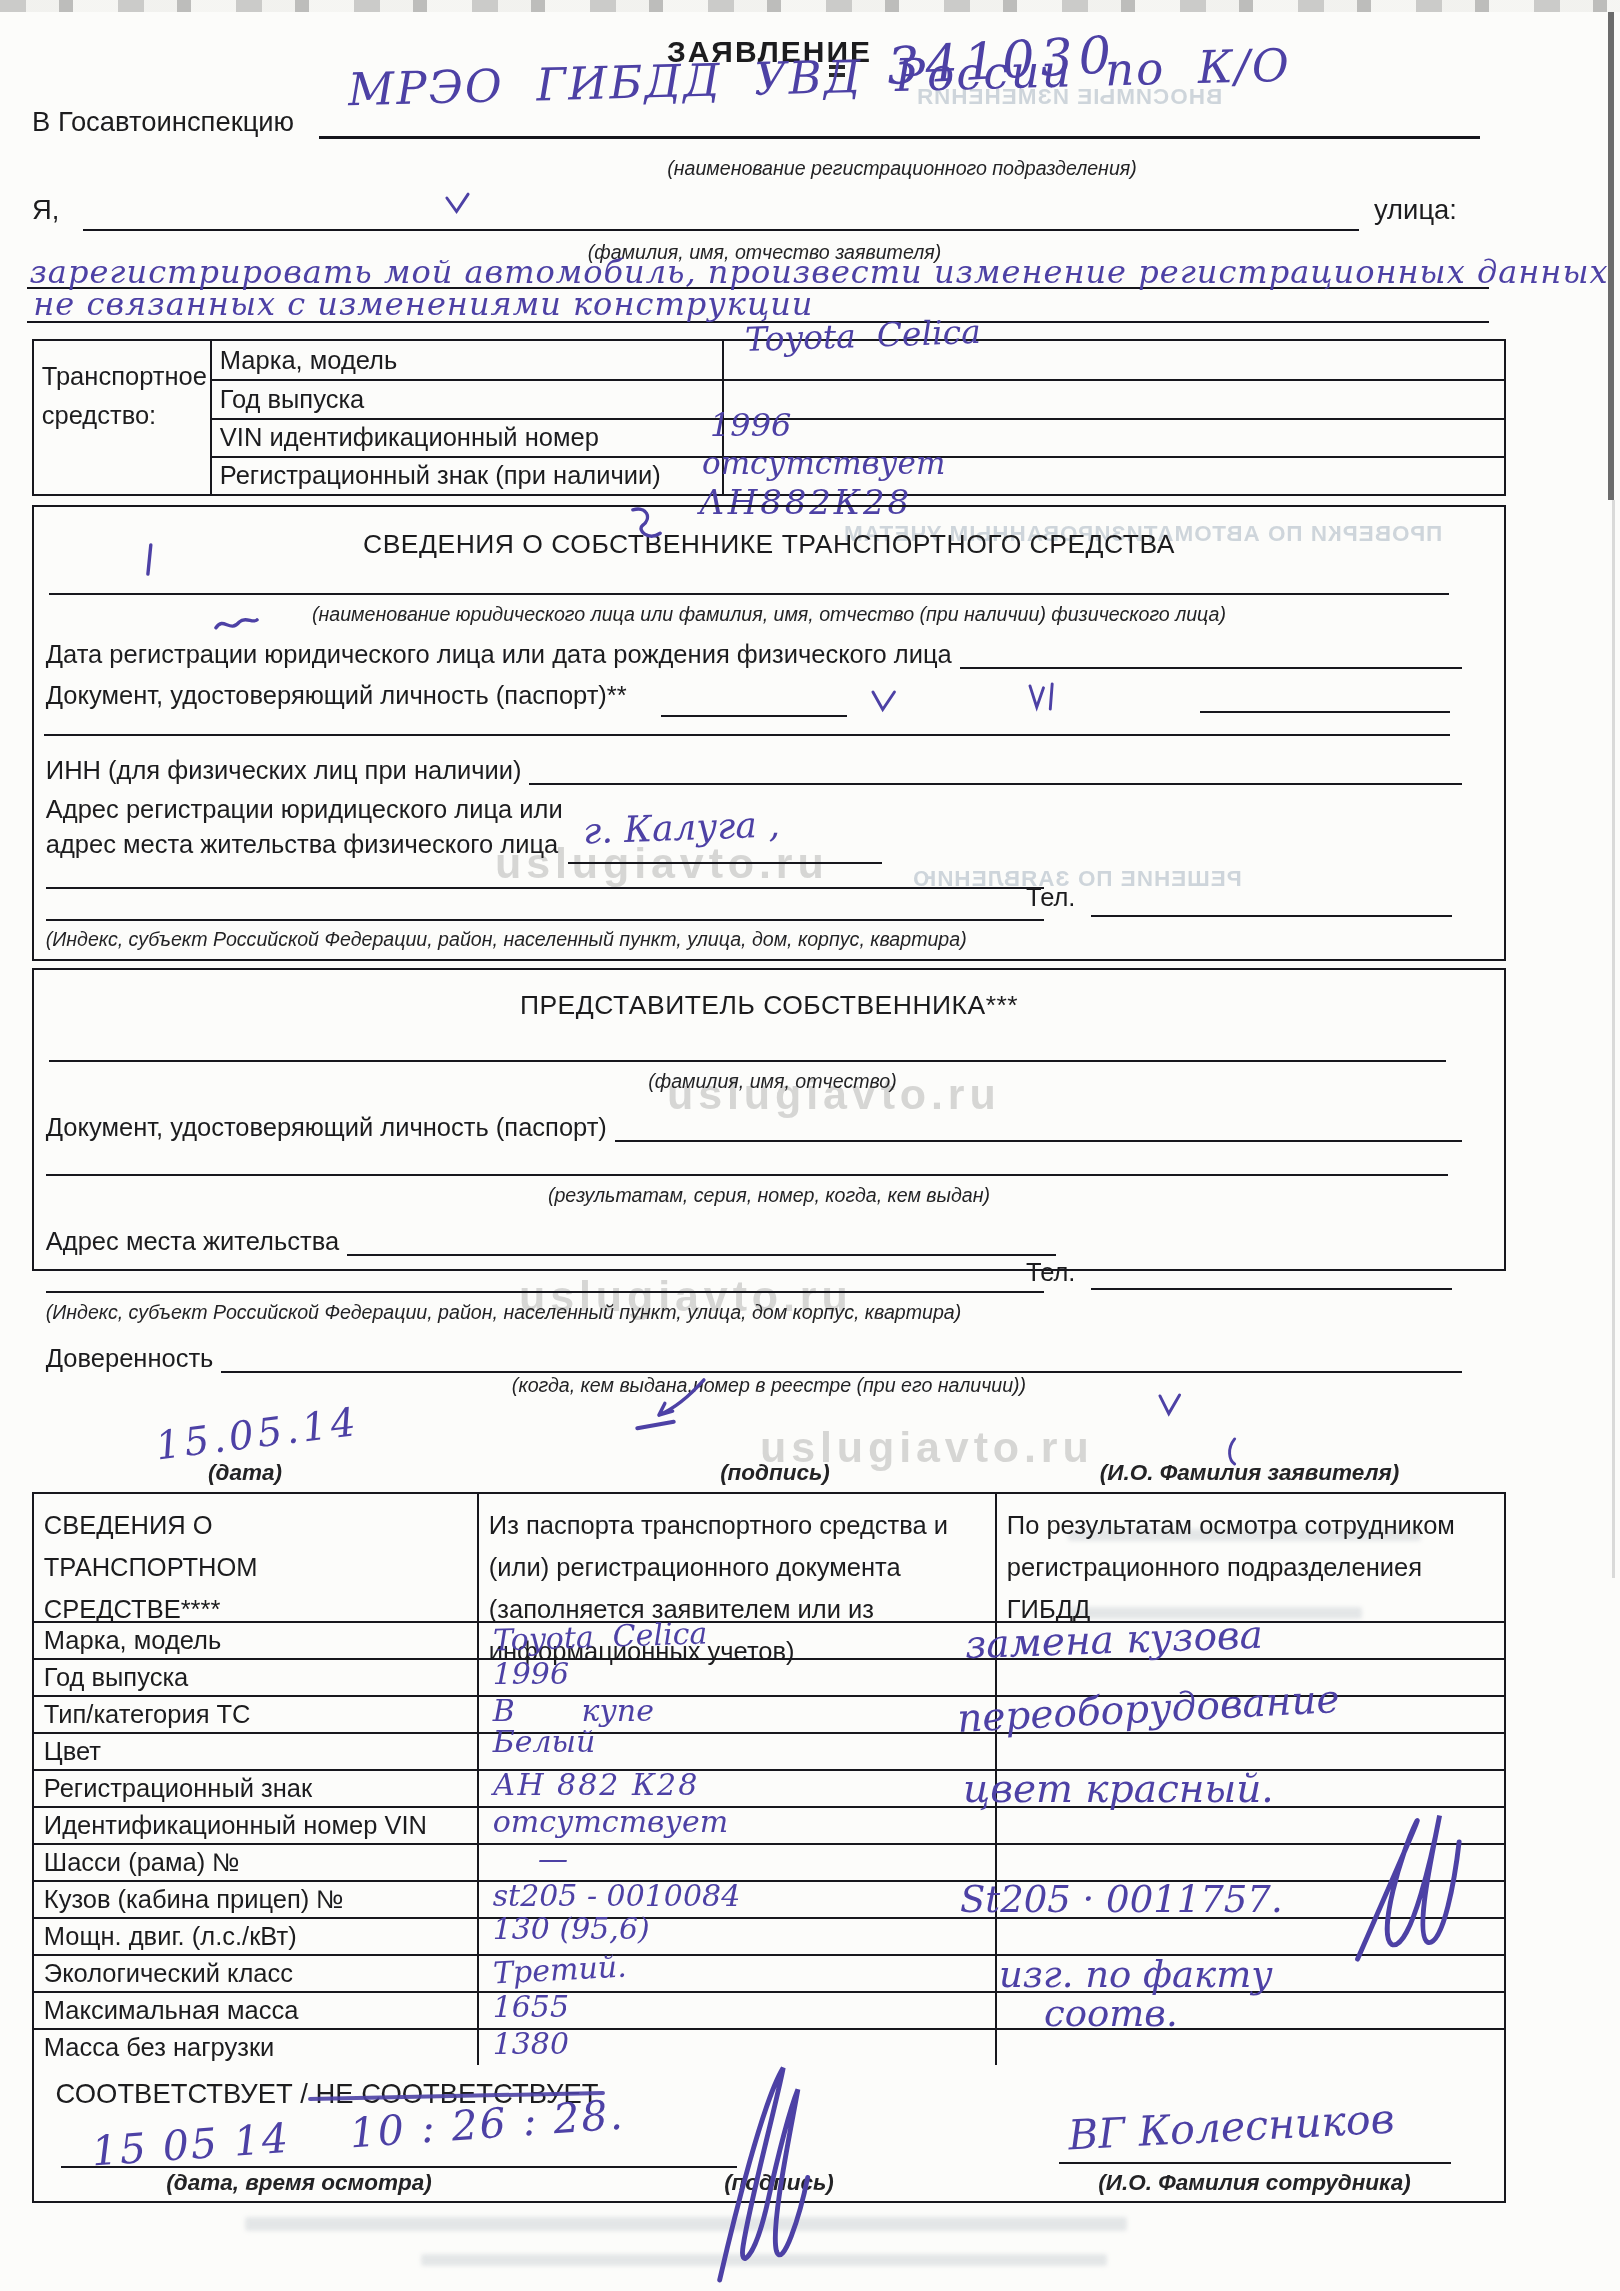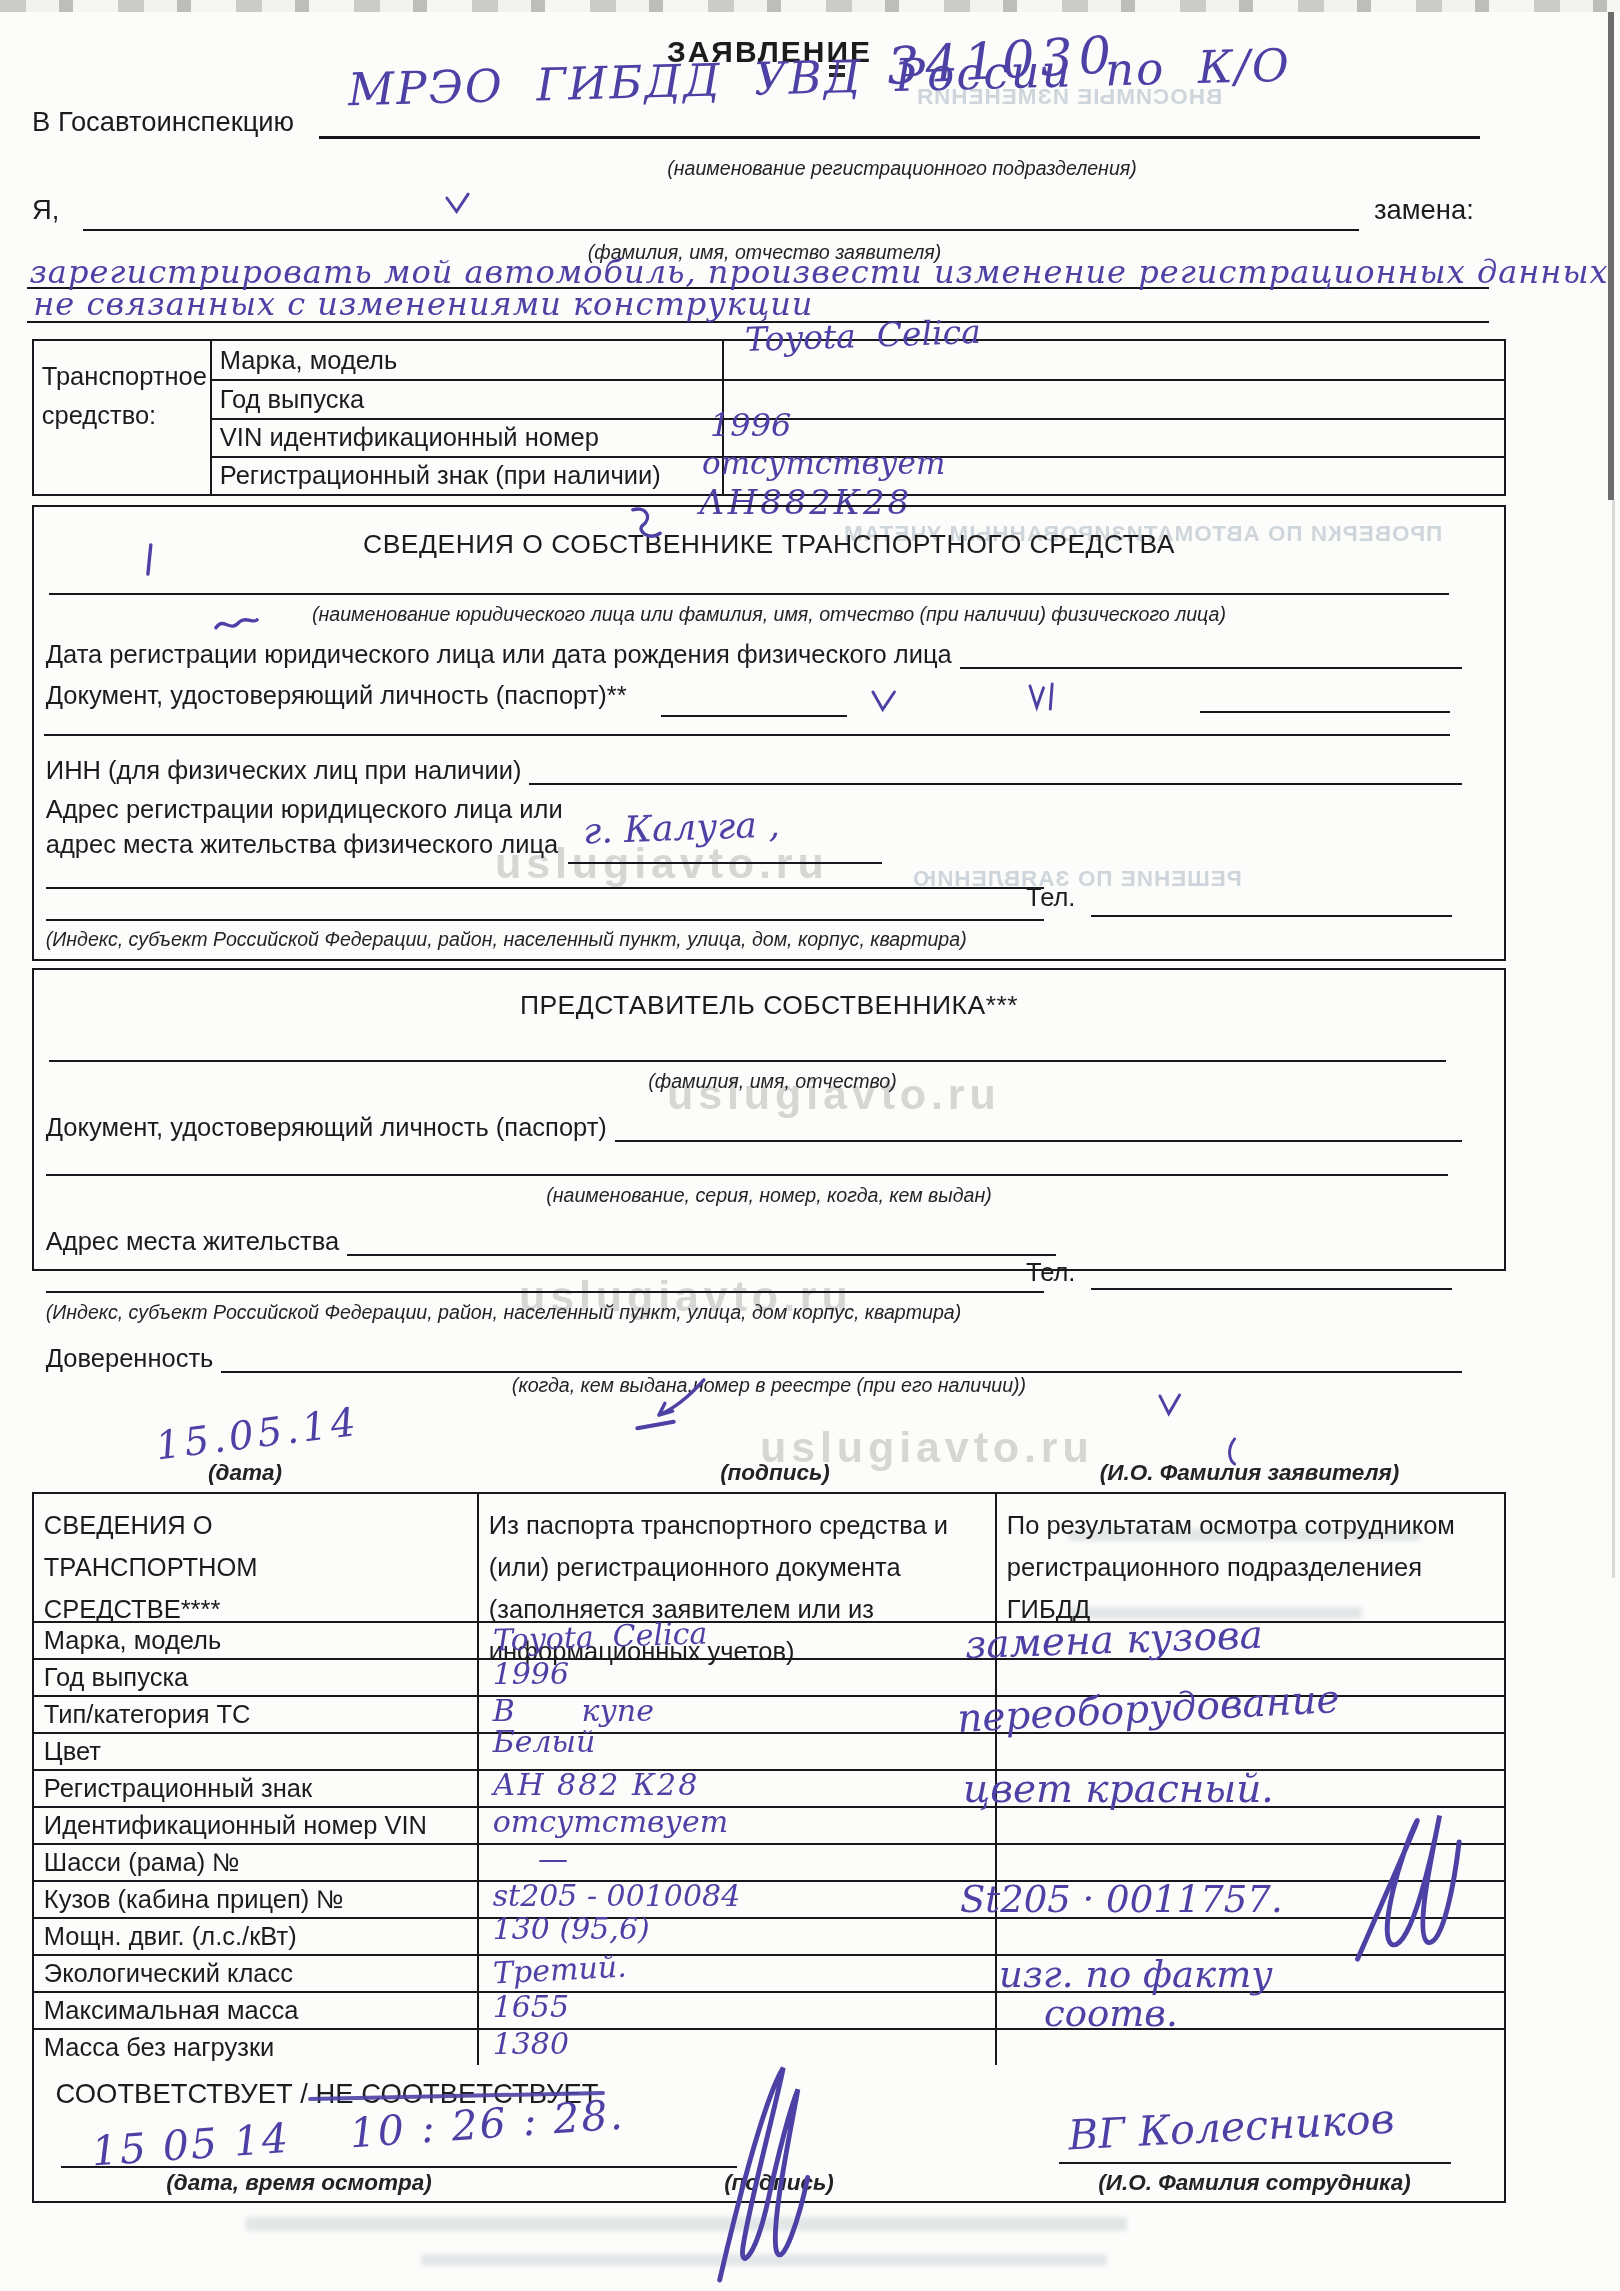--- a/index.html
+++ b/index.html
@@ -72,21 +72,21 @@
   <div class="abs center" style="left:0;top:35px;width:1539px;font-size:30px;font-weight:bold;letter-spacing:2px;">ЗАЯВЛЕНИЕ</div>
   <div class="abs hand" style="left:887px;top:31px;font-size:51px;letter-spacing:5.9px;transform:rotate(-3deg);">341030</div>
 
   <div class="abs" style="left:32px;top:106px;font-size:27.4px;">В Госавтоинспекцию</div>
   <div class="abs" style="left:319px;top:94px;width:1161px;height:45px;border-bottom:3.4px solid #15151c;"></div>
   <div class="abs hand" style="left:348px;top:51px;font-size:45px;letter-spacing:2px;transform:rotate(-1.5deg);">МРЭО&nbsp; ГИБДД&nbsp; УВД&nbsp; России&nbsp; по&nbsp; К/О</div>
   <div class="abs caption center" style="left:412px;top:157px;width:980px;">(наименование регистрационного подразделения)</div>
 
   <div class="abs" style="left:32px;top:194px;font-size:27.4px;">Я,</div>
   <div class="abs" style="left:83px;top:190px;width:1276px;height:41px;border-bottom:2.9px solid #15151c;"></div>
-  <div class="abs" style="left:1374px;top:194px;font-size:27.4px;">замена:</div>
+  <div class="abs" style="left:1374px;top:194px;font-size:27.4px;">улица:</div>
   <div class="abs caption center" style="left:294px;top:241px;width:941px;">(фамилия, имя, отчество заявителя)</div>
 
   <div class="abs" style="left:27.4px;top:245px;width:1462px;height:44px;border-bottom:2.9px solid #15151c;">
     <span class="hand" style="position:absolute;left:2px;bottom:-3.9px;font-size:32px;letter-spacing:1px;">зарегистрировать мой автомобиль, произвести изменение регистрационных данных</span>
   </div>
   <div class="abs" style="left:27.4px;top:290px;width:1462px;height:33px;border-bottom:2.9px solid #15151c;">
     <span class="hand" style="position:absolute;left:5.9px;bottom:-2px;font-size:32px;letter-spacing:1px;">не связанных с изменениями конструкции</span>
   </div>
 
   <div class="vt" style="left:32px;top:339px;width:1474px;height:157px;">
@@ -135,21 +135,21 @@
 
   <div class="box" style="left:32px;top:968px;width:1474px;height:303px;">
     <div class="abs center" style="left:0;top:19.6px;width:100%;font-size:26.5px;letter-spacing:0.5px;">ПРЕДСТАВИТЕЛЬ СОБСТВЕННИКА***</div>
     <div class="hr" style="left:14.7px;top:90px;width:1397px;"></div>
     <div class="abs caption center" style="left:0;top:100px;width:100%;padding-left:7px;">(фамилия, имя, отчество)</div>
     <div class="abs flexrow" style="left:11.8px;top:141px;width:1416px;">
       <span style="font-size:25.5px;white-space:nowrap;">Документ, удостоверяющий личность (паспорт)</span>
       <span class="uline-fill"></span>
     </div>
     <div class="hr" style="left:11.8px;top:204px;width:1402px;"></div>
-    <div class="abs caption center" style="left:0;top:214px;width:100%;">(наименование, серия, номер, когда, кем выдан)</div>
+    <div class="abs caption center" style="left:0;top:214px;width:100%;">(результатам, серия, номер, когда, кем выдан)</div>
     <div class="abs flexrow" style="left:11.8px;top:255px;width:1010px;">
       <span style="font-size:25.5px;white-space:nowrap;">Адрес места жительства</span>
       <span class="uline-fill"></span>
     </div>
     <div class="abs" style="left:992px;top:288px;font-size:25.5px;">Тел.</div>
     <div class="hr" style="left:1057px;top:318px;width:361px;"></div>
     <div class="hr" style="left:11.8px;top:321px;width:998px;"></div>
     <div class="abs caption" style="left:11.8px;top:331px;">(Индекс, субъект Российской Федерации, район, населенный пункт, улица, дом корпус, квартира)</div>
     <div class="abs flexrow" style="left:11.8px;top:372px;width:1416px;">
       <span style="font-size:25.5px;white-space:nowrap;">Доверенность</span>

